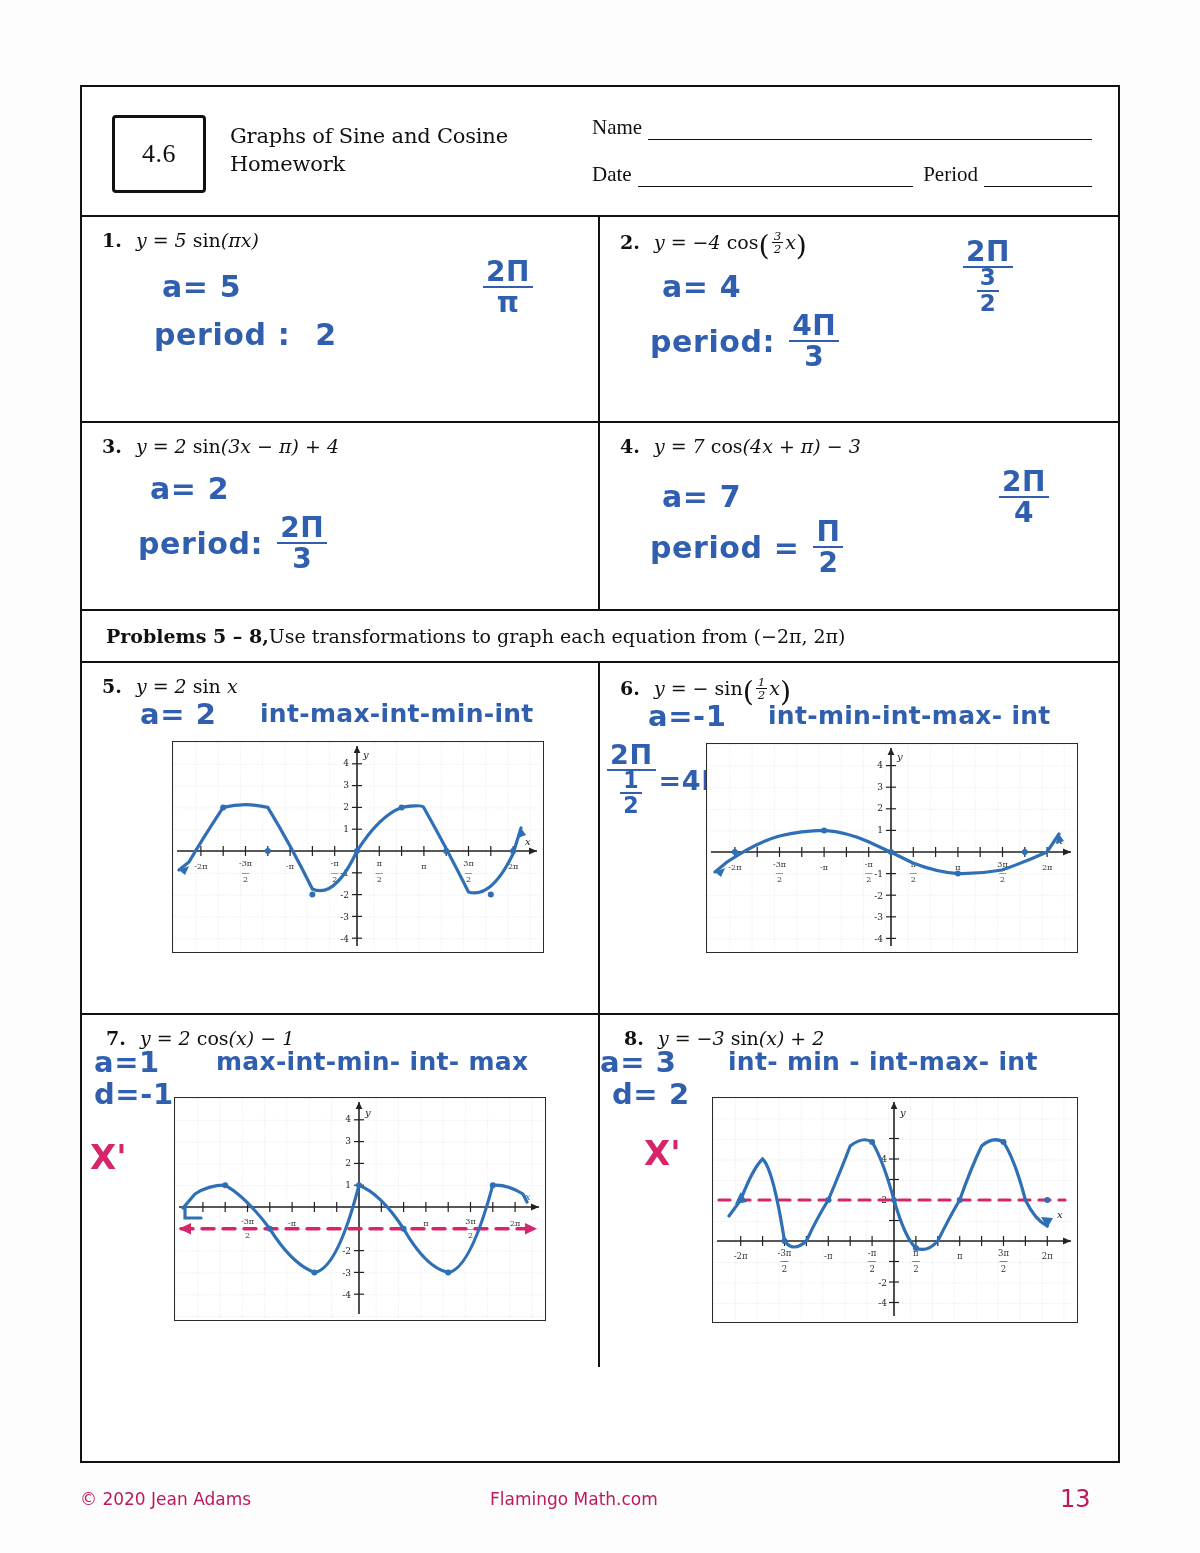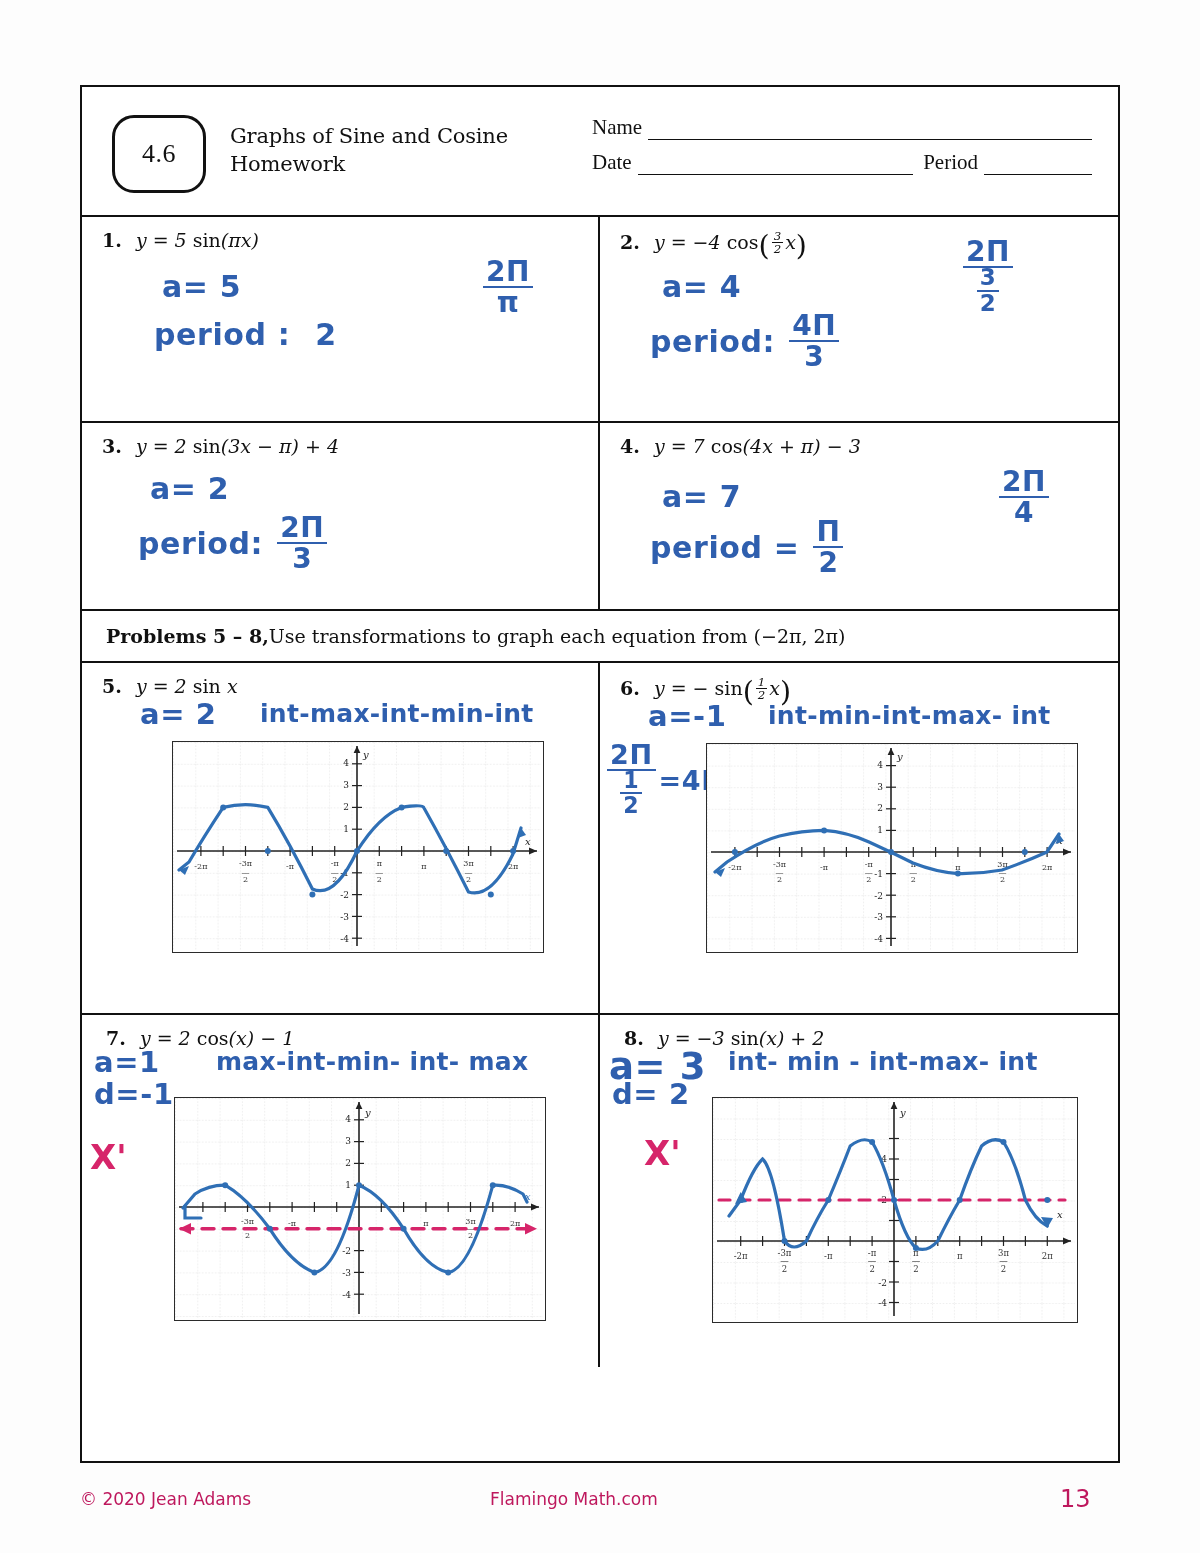--- a/index.html
+++ b/index.html
@@ -2,24 +2,24 @@
 <html><head>
 <meta charset="utf-8">
 <style>
   html,body{margin:0;padding:0;background:#fff;}
   body{width:1200px;height:1553px;font-family:"Liberation Serif",serif;color:#111;overflow:hidden;}
   .page{position:absolute;left:0;top:0;width:1200px;height:1553px;background:#fdfdfd;}
   .sheet{position:absolute;left:80px;top:85px;width:1040px;height:1378px;border:2px solid #111;box-sizing:border-box;background:#fff;}
 
   
   .header{position:relative;height:128px;border-bottom:2px solid #111;}
-  .lesson-box{position:absolute;left:30px;top:28px;width:88px;height:72px;border:3px solid #111;border-radius:22px;display:flex;align-items:center;justify-content:center;font-size:26px;letter-spacing:.5px;}
+  .lesson-box{position:absolute;left:30px;top:28px;width:88px;height:72px;border:3px solid #111;border-radius:4px;display:flex;align-items:center;justify-content:center;font-size:26px;letter-spacing:.5px;}
   .title{position:absolute;left:148px;top:36px;font-size:21px;line-height:1.32;font-family:"DejaVu Serif",serif;letter-spacing:-.2px;}
   .namecol{position:absolute;left:510px;top:28px;width:500px;}
-  .nline{display:flex;align-items:flex-end;font-size:21px;margin-bottom:10px;}
+  .nline{display:flex;align-items:flex-end;font-size:21px;margin-bottom:22px;}
   .nline .lbl{white-space:nowrap;padding-right:6px;}
   .rule{flex:1 1 auto;border-bottom:1.6px solid #111;height:17px;}
   .rule.short{flex:0 0 108px;}
 
   
   .band{height:50px;border-bottom:2px solid #111;display:flex;align-items:center;padding-left:24px;font-size:19px;font-family:"DejaVu Serif",serif;}
   .band b{font-weight:bold;}
 
   
   .row{display:flex;border-bottom:2px solid #111;}
@@ -480,21 +480,21 @@
             <text x="350" y="102" font-family="DejaVu Serif, serif" font-size="10" font-style="italic" fill="#2f6fb5">x</text>
           </svg>
         </div>
       </div>
 
       <div class="cell right">
         <div class="qline">
           <span class="qnum">8.</span>
           <span class="eq">y = −3 <span class="fn">sin</span>(<i>x</i>) + 2</span>
         </div>
-        <div class="hw" style="position:absolute;left:9px;top:30px;font-size:37px">a= 3</div>
+        <div class="hw" style="position:absolute;left:0;top:30px;font-size:29px">a= 3</div>
         <div class="hw" style="position:absolute;left:12px;top:62px;font-size:29px">d= 2</div>
         <div class="hw hw-words" style="left:128px;top:32px">int- min - int-max- int</div>
         <div class="xprime" style="left:44px;top:118px">X'</div>
 
         <div class="graph" style="left:112px;top:82px;width:364px;height:224px">
           <svg width="362" height="222" viewBox="0 0 362 222">
             <defs>
               <pattern id="g8grid" width="21.9" height="20.5" patternUnits="userSpaceOnUse">
                 <path d="M 21.9 0 L 0 0 0 20.5" fill="none" stroke="#cfcfcf" stroke-width="0.7" stroke-dasharray="1.6 1.6"></path>
               </pattern>

